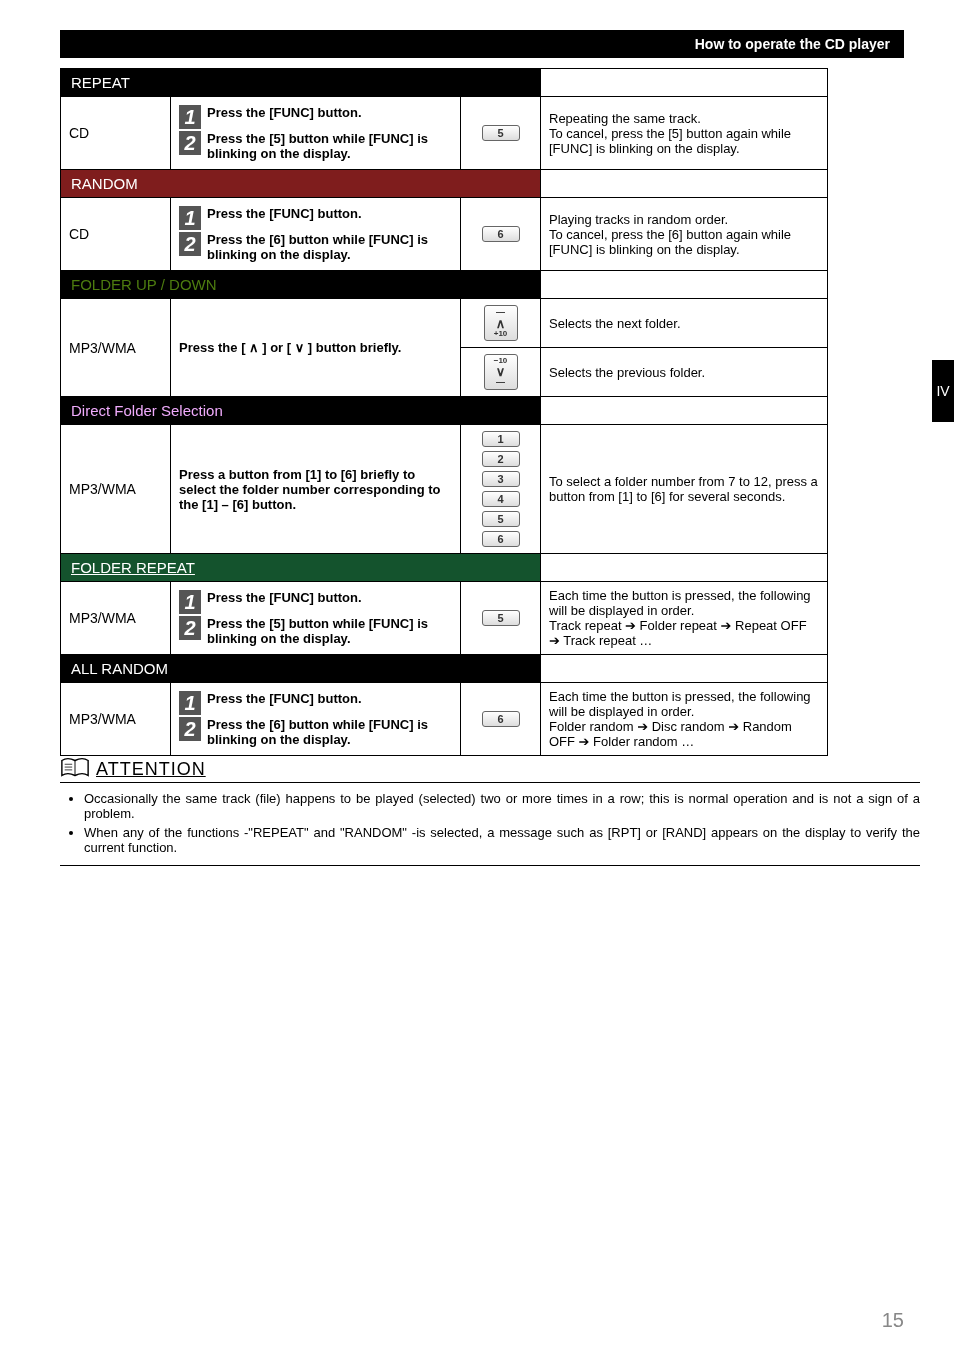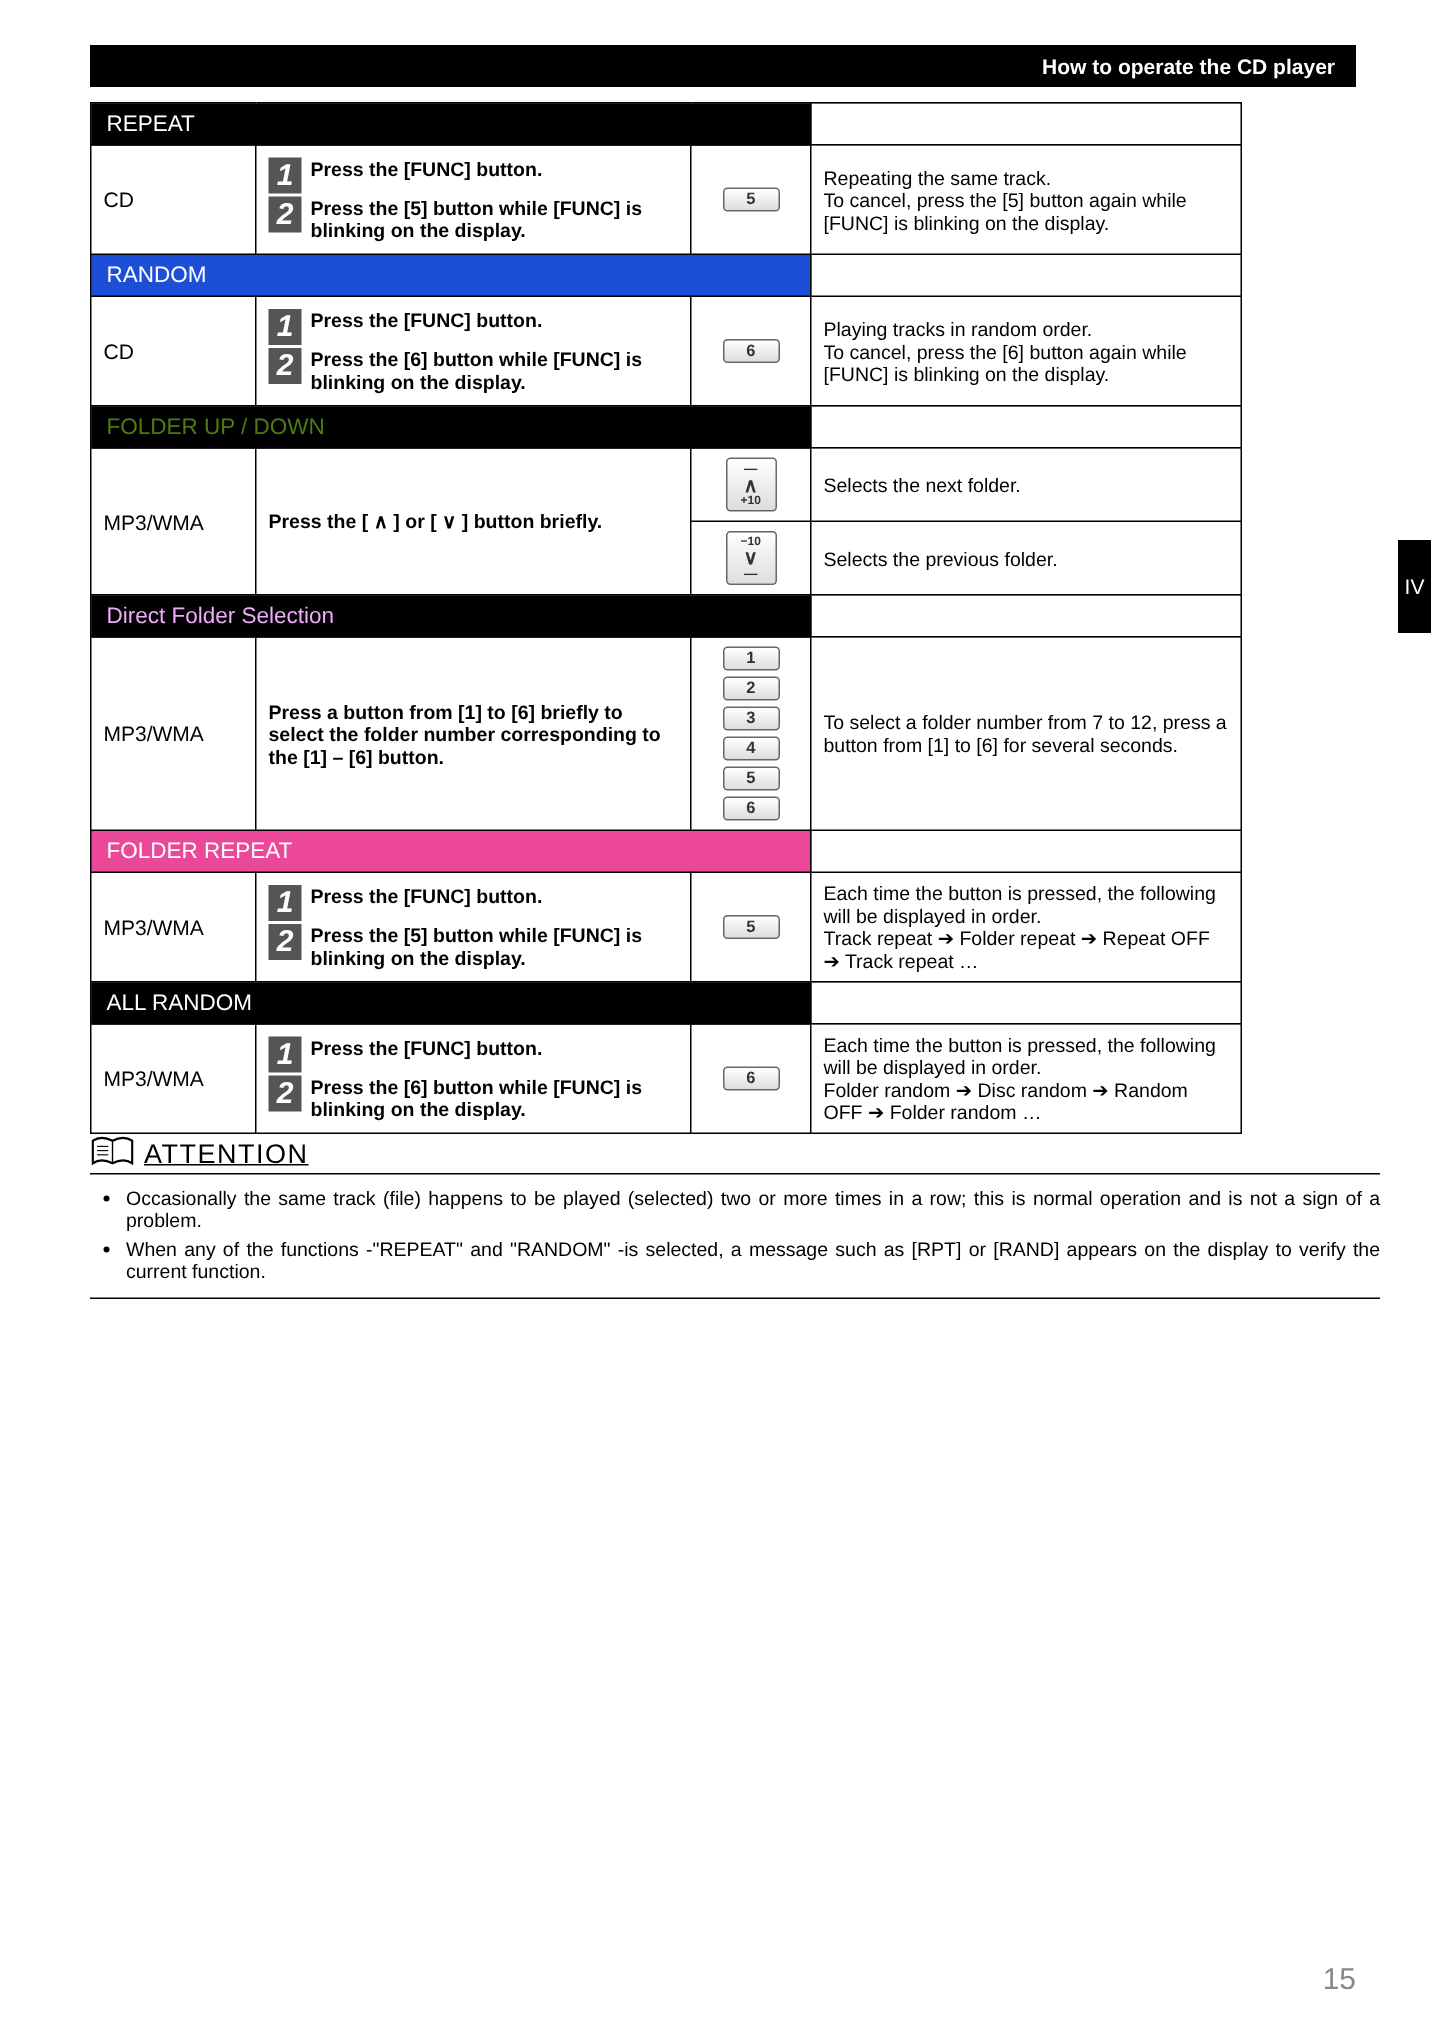--- a/index.html
+++ b/index.html
@@ -66,21 +66,21 @@
               <div class="step-num">2</div>
               <div class="step-txt">Press the [5] button while [FUNC] is blinking on the display.</div>
             </div>
       </td>
       <td class="btncol"><span class="btn">5</span></td>
       <td class="desc" style="white-space:pre-line;">Repeating the same track.
 To cancel, press the [5] button again while [FUNC] is blinking on the display.</td>
     </tr>
 
     <tr class="section-head">
-      <td colspan="3" style="background:#1d4ed8;color:#fff;">
+      <td colspan="3" style="background:#7f1d1d;color:#fff;">
             <span class="label">RANDOM</span>
           </td>
       <td style="background:#fff;"></td>
     </tr>
     <tr>
       <td class="first">CD</td>
       <td class="instr">
         <div class="step-row">
               <div class="step-num">1</div>
               <div class="step-txt">Press the [FUNC] button.</div>
@@ -138,21 +138,21 @@
         <span class="btn">2</span><br>
         <span class="btn">3</span><br>
         <span class="btn">4</span><br>
         <span class="btn">5</span><br>
         <span class="btn">6</span>
       </td>
       <td class="desc">To select a folder number from 7 to 12, press a button from [1] to [6] for several seconds.</td>
     </tr>
 
     <tr class="section-head">
-      <td colspan="3" style="background:#ec4899;color:#fff;">
+      <td colspan="3" style="background:#14532d;color:#fff;text-decoration:underline;">
             <span class="label">FOLDER REPEAT</span>
           </td>
       <td style="background:#fff;"></td>
     </tr>
     <tr>
       <td class="first">MP3/WMA</td>
       <td class="instr">
         <div class="step-row">
               <div class="step-num">1</div>
               <div class="step-txt">Press the [FUNC] button.</div>

